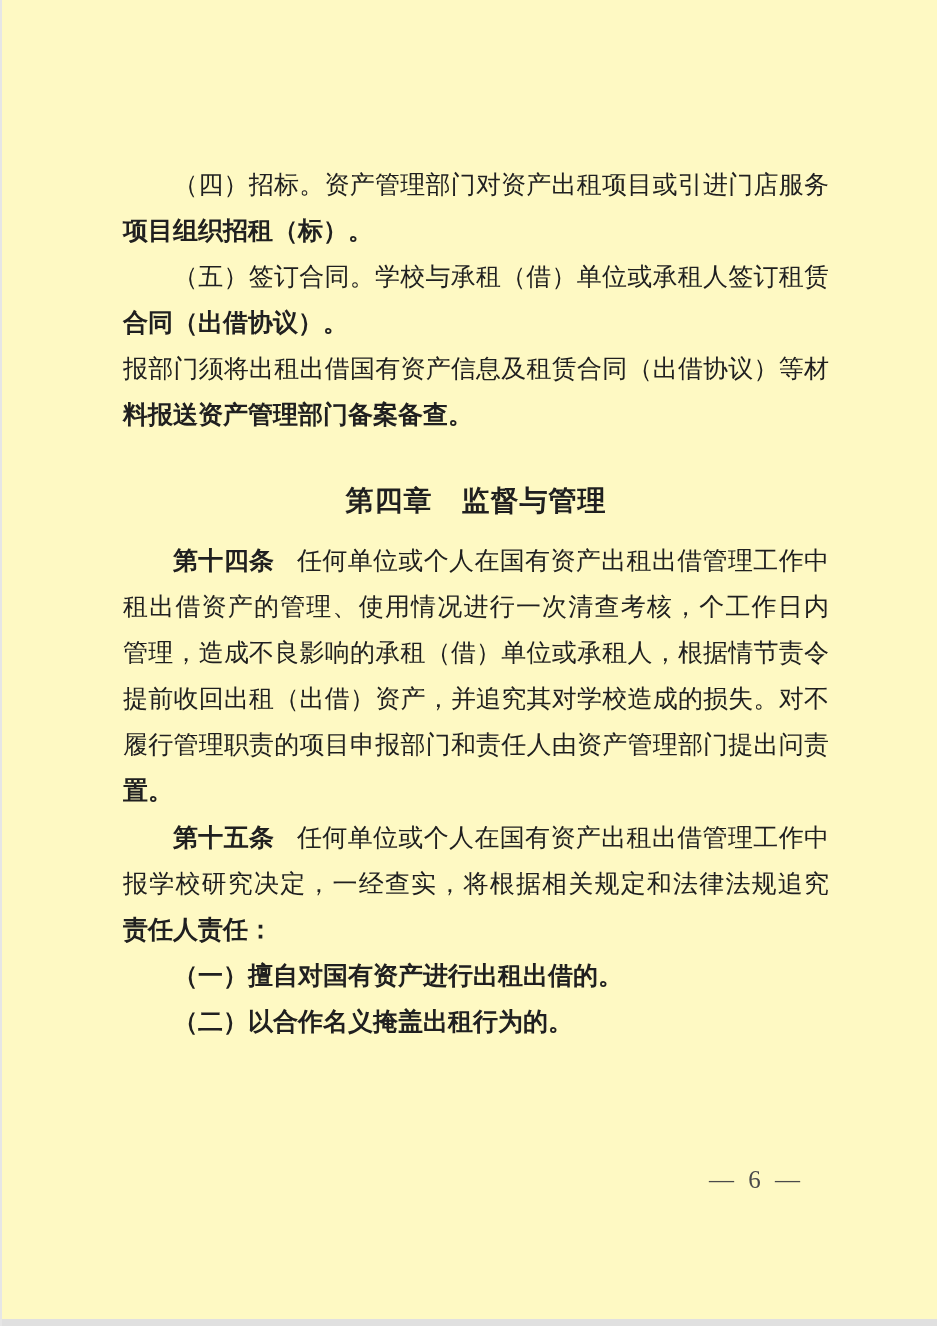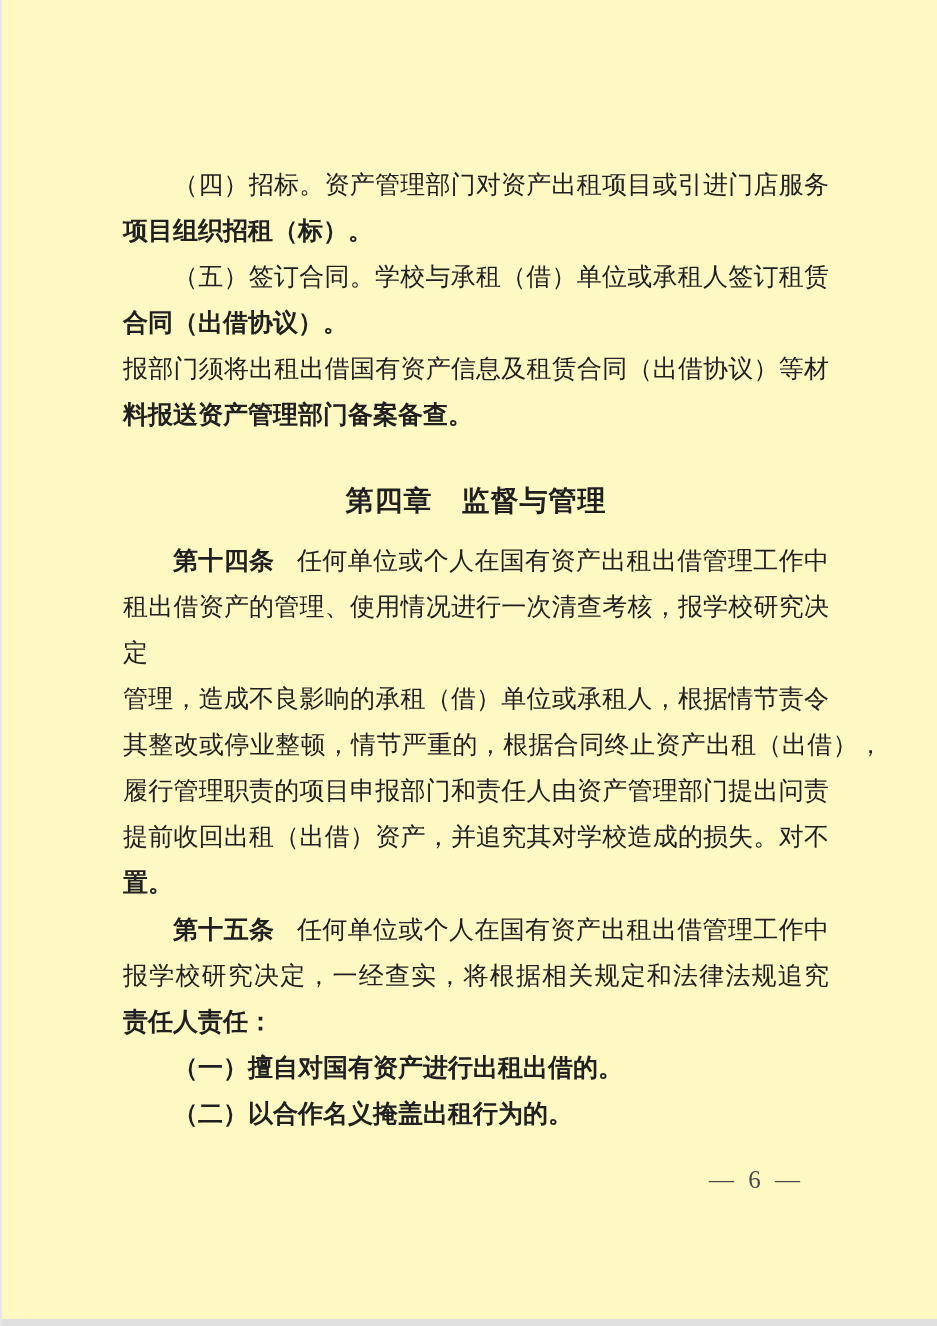--- a/index.html
+++ b/index.html
@@ -98,25 +98,24 @@
       <div class="line">报部门须将出租出借国有资产信息及租赁合同（出借协议）等材</div>
       <div class="line end">料报送资产管理部门备案备查。</div>
     </div>
 
     <div class="chapter-heading">第四章　监督与管理</div>
 
     <div>
       <div class="line indent">
         <span class="lead">第十四条</span><span>任何单位或个人在国有资产出租出借管理工作中</span>
       </div>
-      <div class="line">租出借资产的管理、使用情况进行一次清查考核，报学校研究决定</div>
+      <div class="line">租出借资产的管理、使用情况进行一次清查考核，个工作日内</div>
       <div class="line">管理，造成不良影响的承租（借）单位或承租人，根据情节责令</div>
-      <div class="line wide">其整改或停业整顿，情节严重的，根据合同终止资产出租（出借），</div>
+      <div class="line">提前收回出租（出借）资产，并追究其对学校造成的损失。对不</div>
       <div class="line">履行管理职责的项目申报部门和责任人由资产管理部门提出问责</div>
-      <div class="line">提前收回出租（出借）资产，并追究其对学校造成的损失。对不</div>
       <div class="line end">置。</div>
     </div>
 
     <div>
       <div class="line indent">
         <span class="lead">第十五条</span><span>任何单位或个人在国有资产出租出借管理工作中</span>
       </div>
       <div class="line">报学校研究决定，一经查实，将根据相关规定和法律法规追究</div>
       <div class="line end">责任人责任：</div>
     </div>

